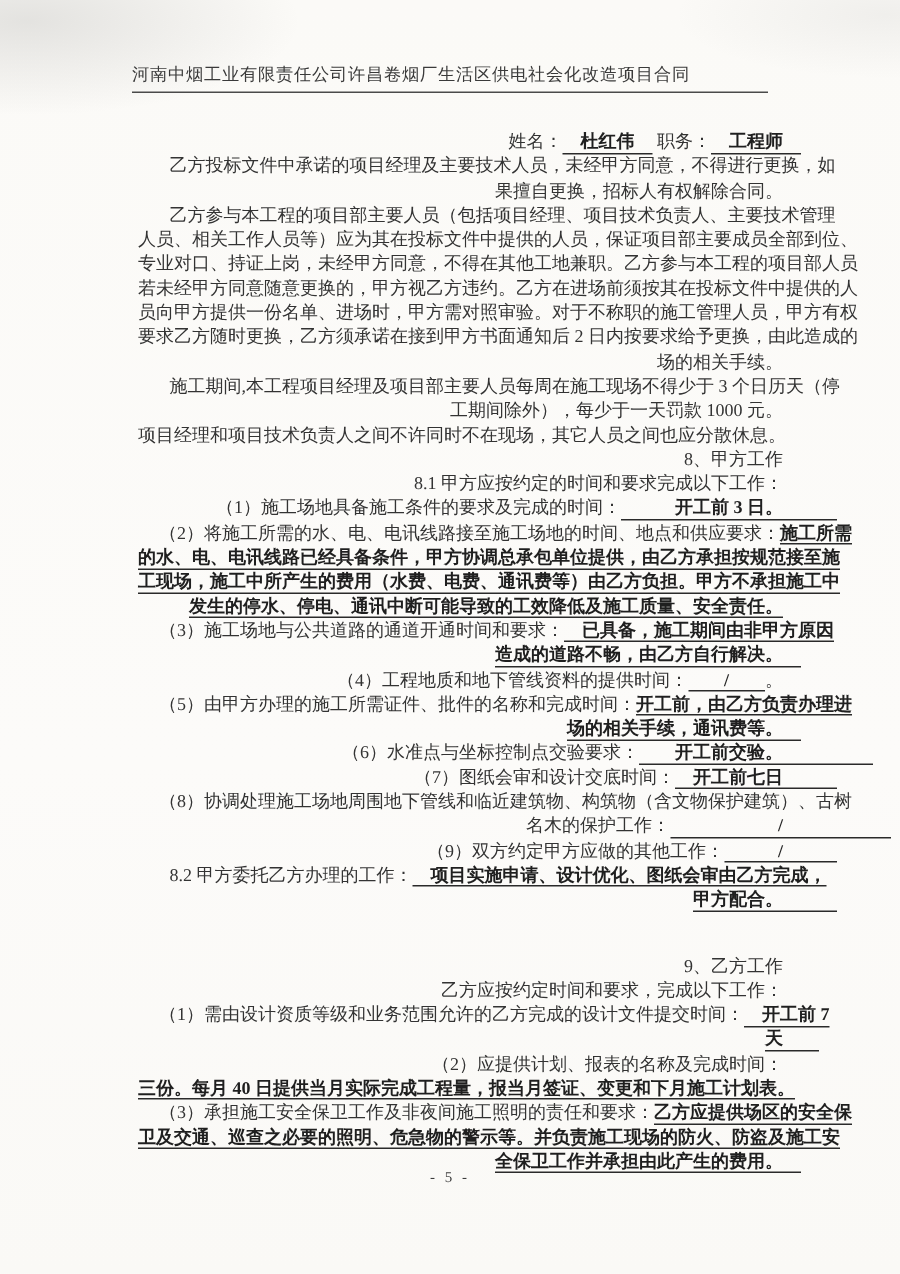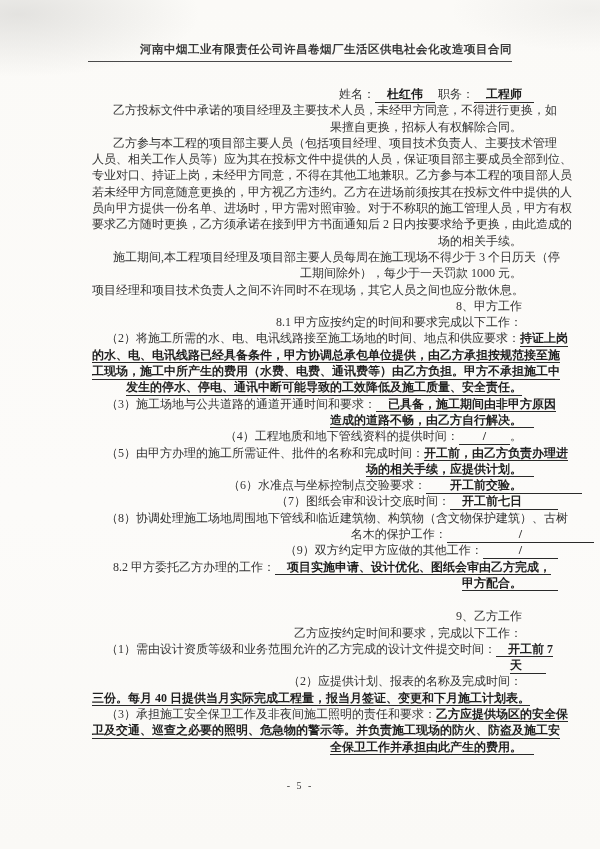--- a/index.html
+++ b/index.html
@@ -15,41 +15,41 @@
     position:absolute;inset:0;
     background:
       radial-gradient(ellipse 260px 90px at 18px 14px, rgba(120,120,118,0.18), rgba(120,120,118,0) 70%),
       radial-gradient(ellipse 200px 60px at 590px 10px, rgba(140,140,138,0.10), rgba(140,140,138,0) 70%),
       linear-gradient(180deg,#fbfaf7 0%,#fcfbf9 60%,#faf9f6 100%);
   }
   .header{
     position:absolute;top:42px;left:88px;width:424px;
   }
   .title{
-    text-align:right;
+    text-align:left;
     font-size:11.5px;
-    font-weight:700;
+    font-weight:400;
     letter-spacing:0.5px;
     color:#3a3a3a;
     white-space:nowrap;
   }
   .rule{
     margin-top:4px;
     border-bottom:1.6px solid #4a4a4a;
     height:0;
   }
   .body-text{
     position:absolute;top:86px;left:92px;width:430px;
     font-size:12px;
     line-height:16.3px;
     color:#333;
     text-align:right;
   }
   .line{white-space:nowrap;}
-  .line.gap{margin-top:17px;}
+  .line.gap{margin-top:28px;}
   .indent-0{padding-left:0;}
   .indent-1{padding-left:14px;}
   .indent-2{padding-left:21px;}
   .run{font-weight:normal;}
   .fill{
     font-weight:bold;
     color:#1f1f1f;
     border-bottom:1.2px solid #2a2a2a;
     padding-bottom:0.5px;
   }
@@ -78,29 +78,30 @@
       <div class="line indent-0"><span class="run">专业对口、持证上岗，未经甲方同意，不得在其他工地兼职。乙方参与本工程的项目部人员</span></div>
       <div class="line indent-0"><span class="run">若未经甲方同意随意更换的，甲方视乙方违约。乙方在进场前须按其在投标文件中提供的人</span></div>
       <div class="line indent-0"><span class="run">员向甲方提供一份名单、进场时，甲方需对照审验。对于不称职的施工管理人员，甲方有权</span></div>
       <div class="line indent-0"><span class="run">要求乙方随时更换，乙方须承诺在接到甲方书面通知后 2 日内按要求给予更换，由此造成的</span></div>
       <div class="line indent-0"><span class="run">场的相关手续。</span></div>
       <div class="line indent-2"><span class="run">施工期间,本工程项目经理及项目部主要人员每周在施工现场不得少于 3 个日历天（停</span></div>
       <div class="line indent-0"><span class="run">工期间除外），每少于一天罚款 1000 元。</span></div>
       <div class="line indent-0"><span class="run">项目经理和项目技术负责人之间不许同时不在现场，其它人员之间也应分散休息。</span></div>
       <div class="line indent-0"><span class="run">8、甲方工作</span></div>
       <div class="line indent-2"><span class="run">8.1 甲方应按约定的时间和要求完成以下工作：</span></div>
-      <div class="line indent-1"><span class="run">（2）将施工所需的水、电、电讯线路接至施工场地的时间、地点和供应要求：</span><span class="fill">持证上岗</span></div>
+      <div class="line indent-1"><span class="run">（1）施工场地具备施工条件的要求及完成的时间：</span><span class="fill">　　　开工前 3 日。　　　</span></div>
+      <div class="line indent-1"><span class="run">（2）将施工所需的水、电、电讯线路接至施工场地的时间、地点和供应要求：</span><span class="fill">施工所需</span></div>
       <div class="line indent-0"><span class="fill">的水、电、电讯线路已经具备条件，甲方协调总承包单位提供，由乙方承担按规范接至施</span></div>
       <div class="line indent-0"><span class="fill">工现场，施工中所产生的费用（水费、电费、通讯费等）由乙方负担。甲方不承担施工中</span></div>
       <div class="line indent-0"><span class="fill">发生的停水、停电、通讯中断可能导致的工效降低及施工质量、安全责任。</span></div>
       <div class="line indent-1"><span class="run">（3）施工场地与公共道路的通道开通时间和要求：</span><span class="fill">　已具备，施工期间由非甲方原因</span></div>
       <div class="line indent-0"><span class="fill">造成的道路不畅，由乙方自行解决。　</span></div>
       <div class="line indent-1"><span class="run">（4）工程地质和地下管线资料的提供时间：</span><span class="fill">　　/　　</span><span class="run">。</span></div>
       <div class="line indent-1"><span class="run">（5）由甲方办理的施工所需证件、批件的名称和完成时间：</span><span class="fill">开工前，由乙方负责办理进</span></div>
-      <div class="line indent-0"><span class="fill">场的相关手续，应提供计划。　</span></div>
+      <div class="line indent-0"><span class="fill">场的相关手续，通讯费等。　</span></div>
       <div class="line indent-1"><span class="run">（6）水准点与坐标控制点交验要求：</span><span class="fill">　　开工前交验。　　　　　</span></div>
       <div class="line indent-1"><span class="run">（7）图纸会审和设计交底时间：</span><span class="fill">　开工前七日　　　</span></div>
       <div class="line indent-1"><span class="run">（8）协调处理施工场地周围地下管线和临近建筑物、构筑物（含文物保护建筑）、古树</span></div>
       <div class="line indent-0"><span class="run">名木的保护工作：</span><span class="fill">　　　　　　/　　　　　　</span></div>
       <div class="line indent-1"><span class="run">（9）双方约定甲方应做的其他工作：</span><span class="fill">　　　/　　　</span></div>
       <div class="line indent-2"><span class="run">8.2 甲方委托乙方办理的工作：</span><span class="fill">　项目实施申请、设计优化、图纸会审由乙方完成，</span></div>
       <div class="line indent-0"><span class="fill">甲方配合。　　　</span></div>
       <div class="line indent-0 gap"><span class="run">9、乙方工作</span></div>
       <div class="line indent-2"><span class="run">乙方应按约定时间和要求，完成以下工作：</span></div>
       <div class="line indent-1"><span class="run">（1）需由设计资质等级和业务范围允许的乙方完成的设计文件提交时间：</span><span class="fill">　开工前 7</span></div>

